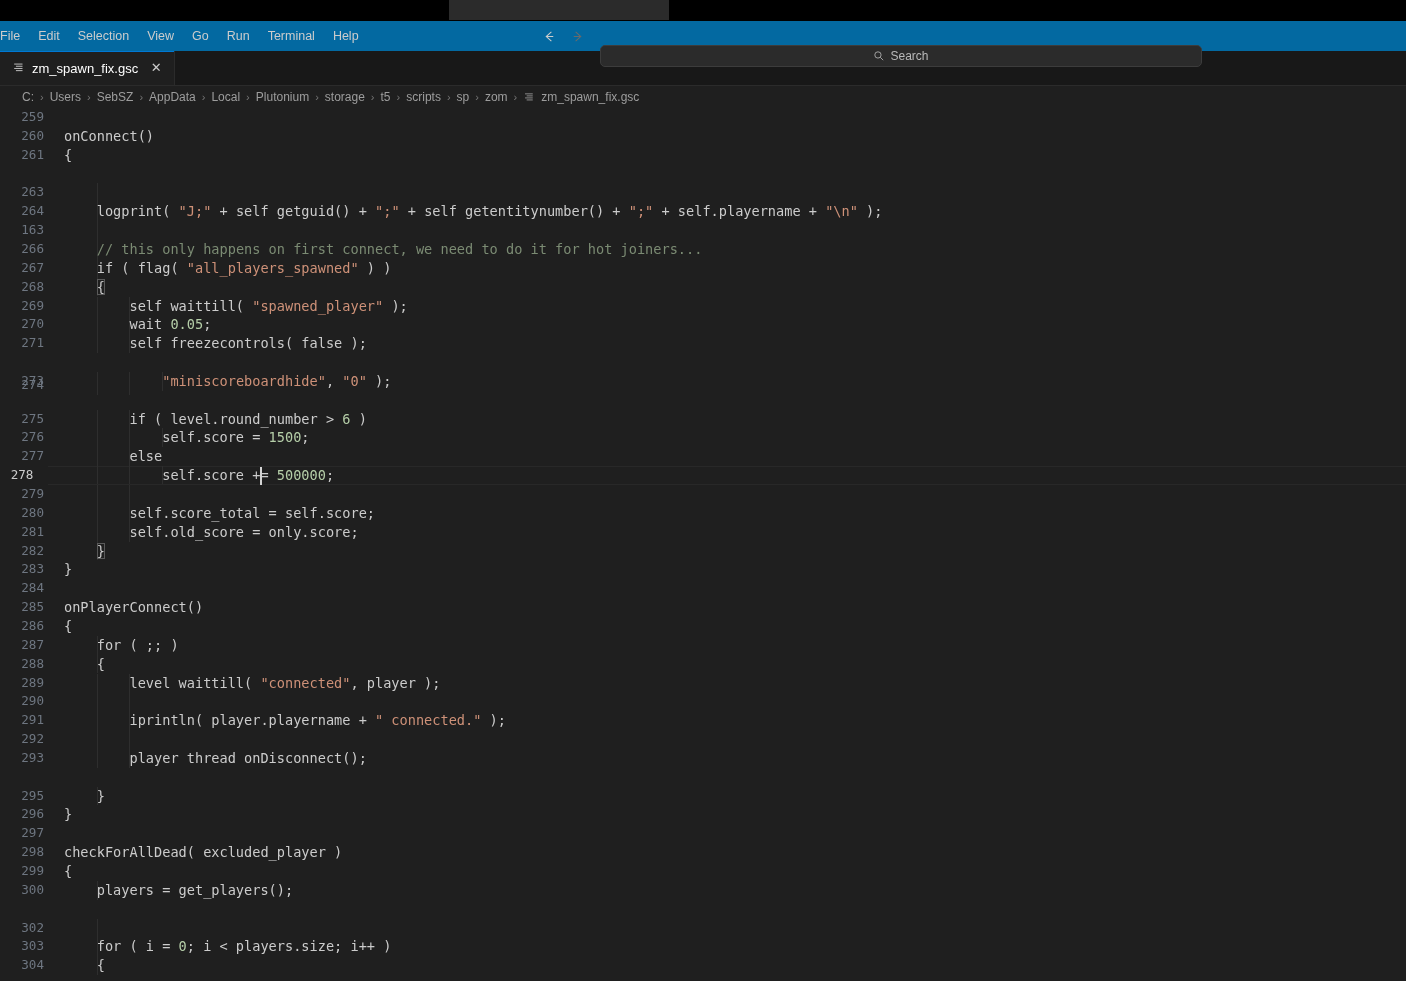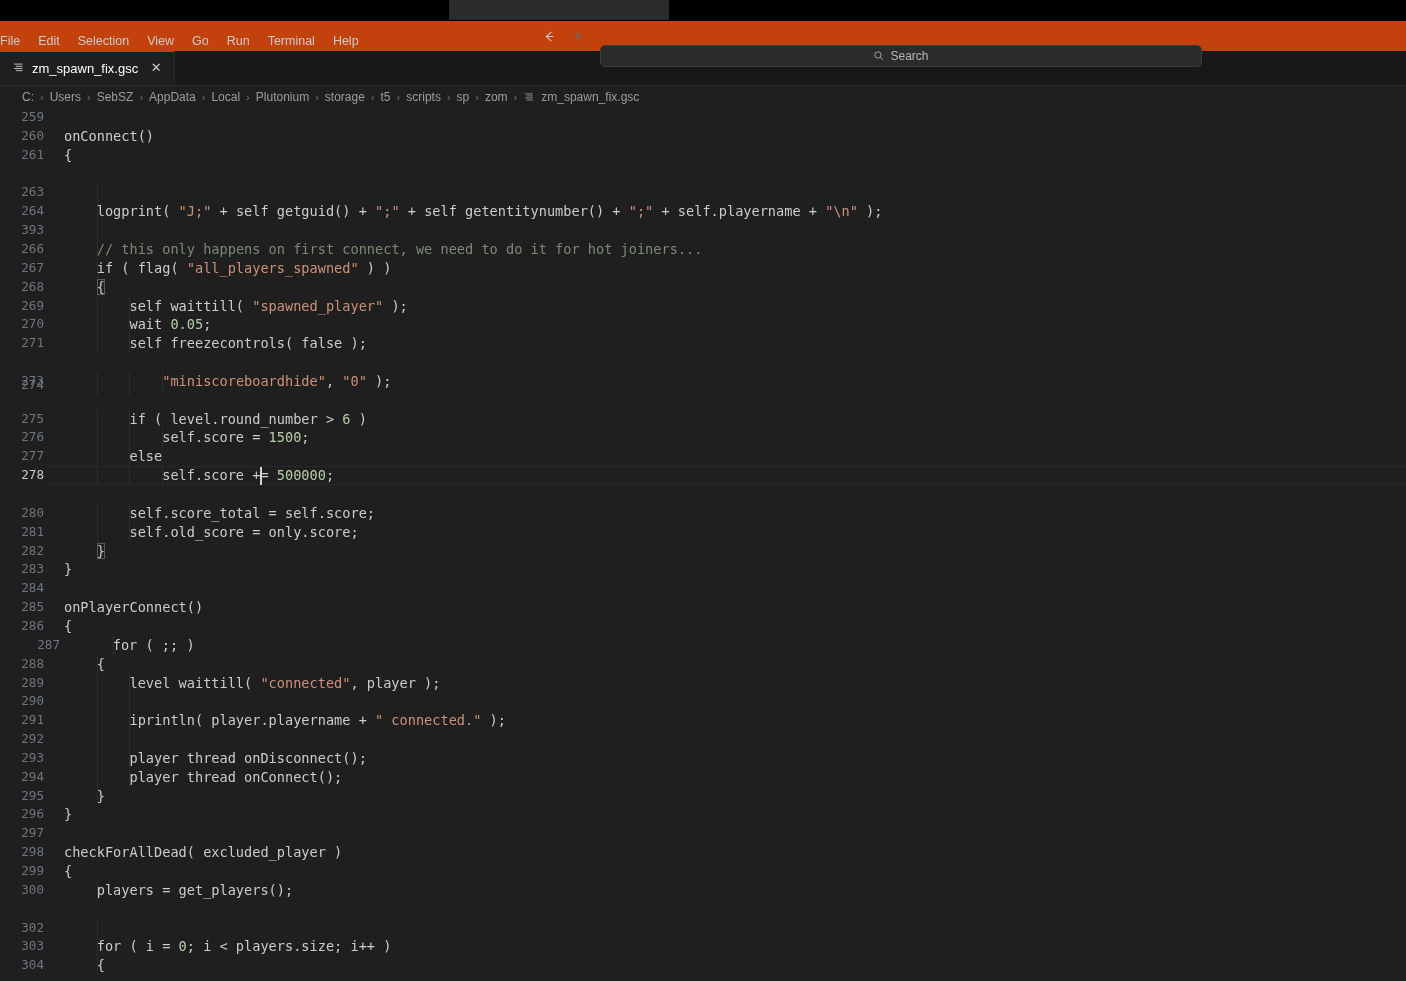--- a/index.html
+++ b/index.html
@@ -15,21 +15,21 @@
   #browser-strip { position:absolute; top:0; left:0; width:1406px; height:21px; background:#000000; overflow:hidden; }
   .btab { position:absolute; top:-22px; height:42px; border-radius:9px 9px 0 0; }
   .btab-a { left:0px;   width:445px; background:#000000; }
   .btab-b { left:449px; width:220px; background:#2b2b2b; }
   .btab-c { left:675px; width:420px; background:#000000; }
 
   
   #vscode { position:absolute; top:21px; left:0; width:1406px; height:960px; background:#1f1f1f; }
 
   
-  #titlebar { position:relative; height:30px; background:#c2410c; display:flex; align-items:flex-end; }
+  #titlebar { position:relative; height:30px; background:#0369a1; display:flex; align-items:center; }
   #menubar { display:flex; align-items:center; margin-left:-9px; }
   .menu-item { font-size:12.5px; color:#cccccc; padding:3px 9px; border-radius:4px; cursor:default; white-space:nowrap; }
 
   #nav-group { position:absolute; left:541px; top:0; height:30px; display:flex; align-items:center; gap:12px; }
   .nav-arrow { width:16px; height:16px; display:flex; align-items:center; justify-content:center; }
   .nav-arrow svg { display:block; }
 
   #search-box {
     position:absolute; left:600px; top:24px; width:602px; height:22px;
     background:#2b2b2b; border:1px solid #3c3c3c; border-radius:5px;
@@ -60,21 +60,21 @@
   #editor {
     position:relative; height:873px; background:#1f1f1f; overflow:hidden;
     font-family:"DejaVu Sans Mono", monospace;
   }
   .code-line { position:relative; height:18.85px; white-space:pre; font-size:13.6px; line-height:18.85px; }
   .ln {
     position:absolute; left:0; width:44px; text-align:right;
     color:#6e7681; font-size:12.6px; font-family:"DejaVu Sans Mono", monospace;
   }
   .ltext { position:absolute; left:64px; color:#cccccc; }
-  .code-line.active .ln { color:#cccccc; }
+  .code-line.active .ln { color:#cccccc;text-align:center; }
   .code-line.active::before,
   .code-line.active::after {
     content:""; position:absolute; left:48px; right:0; height:1px; background:#282828;
   }
   .code-line.active::before { top:0; }
   .code-line.active::after { bottom:0; }
 
   
   .guide { position:absolute; top:0; width:1px; height:18.85px; background:#2e2e2e; }
   .t-str   { color:#ce9178; }
@@ -190,48 +190,48 @@
     </span>
   </div>
 
   <div id="editor">
     <div id="code-lines" style="position: relative; height: 867.1px;">
         <div class="code-line" style="top:0px;position:absolute;left:0;right:0"><span class="ln">259</span><span class="ltext"></span></div>
         <div class="code-line" style="top:18.85px;position:absolute;left:0;right:0"><span class="ln">260</span><span class="ltext">onConnect()</span></div>
         <div class="code-line" style="top:37.7px;position:absolute;left:0;right:0"><span class="ln">261</span><span class="ltext">{</span></div>
         <div class="code-line" style="top:75.4px;position:absolute;left:0;right:0"><span class="guide" style="left:96.68px"></span><span class="ln">263</span><span class="ltext"></span></div>
         <div class="code-line" style="top:94.25px;position:absolute;left:0;right:0"><span class="guide" style="left:96.68px"></span><span class="ln">264</span><span class="ltext">    logprint( <span class="t-str">"J;"</span> + self getguid() + <span class="t-str">";"</span> + self getentitynumber() + <span class="t-str">";"</span> + self.playername + <span class="t-str">"\n"</span> );</span></div>
-        <div class="code-line" style="top:113.10000000000001px;position:absolute;left:0;right:0"><span class="guide" style="left:96.68px"></span><span class="ln">393</span><span class="ltext"></span></div>
+        <div class="code-line" style="top:113.10000000000001px;position:absolute;left:0;right:0"><span class="guide" style="left:96.68px"></span><span class="ln">163</span><span class="ltext"></span></div>
         <div class="code-line" style="top:131.95000000000002px;position:absolute;left:0;right:0"><span class="guide" style="left:96.68px"></span><span class="ln">266</span><span class="ltext">    <span class="t-cmt">// this only happens on first connect, we need to do it for hot joiners...</span></span></div>
         <div class="code-line" style="top:150.8px;position:absolute;left:0;right:0"><span class="guide" style="left:96.68px"></span><span class="ln">267</span><span class="ltext">    if ( flag( <span class="t-str">"all_players_spawned"</span> ) )</span></div>
         <div class="code-line" style="top:169.65px;position:absolute;left:0;right:0"><span class="guide" style="left:96.68px"></span><span class="ln">268</span><span class="ltext">    <span class="bmatch">{</span></span></div>
         <div class="code-line" style="top:188.5px;position:absolute;left:0;right:0"><span class="guide" style="left:96.68px"></span><span class="guide" style="left:129.36px"></span><span class="ln">269</span><span class="ltext">        self waittill( <span class="t-str">"spawned_player"</span> );</span></div>
         <div class="code-line" style="top:207.35000000000002px;position:absolute;left:0;right:0"><span class="guide" style="left:96.68px"></span><span class="guide" style="left:129.36px"></span><span class="ln">270</span><span class="ltext">        wait <span class="t-num">0.05</span>;</span></div>
         <div class="code-line" style="top:226.20000000000002px;position:absolute;left:0;right:0"><span class="guide" style="left:96.68px"></span><span class="guide" style="left:129.36px"></span><span class="ln">271</span><span class="ltext">        self freezecontrols( false );</span></div>
         <div class="code-line" style="top:263.90000000000003px;position:absolute;left:0;right:0"><span class="guide" style="left:96.68px"></span><span class="guide" style="left:129.36px"></span><span class="guide" style="left:162.04px"></span><span class="ln">273</span><span class="ltext">            <span class="t-str">"miniscoreboardhide"</span>, <span class="t-str">"0"</span> );</span></div>
         <div class="code-line" style="top:268px;position:absolute;left:0;right:0"><span class="guide" style="left:96.68px"></span><span class="guide" style="left:129.36px"></span><span class="ln">274</span><span class="ltext"></span></div>
         <div class="code-line" style="top:301.6px;position:absolute;left:0;right:0"><span class="guide" style="left:96.68px"></span><span class="guide" style="left:129.36px"></span><span class="ln">275</span><span class="ltext">        if ( level.round_number &gt; <span class="t-num">6</span> )</span></div>
         <div class="code-line" style="top:320.45000000000005px;position:absolute;left:0;right:0"><span class="guide" style="left:96.68px"></span><span class="guide" style="left:129.36px"></span><span class="guide" style="left:162.04px"></span><span class="ln">276</span><span class="ltext">            self.score = <span class="t-num">1500</span>;</span></div>
         <div class="code-line" style="top:339.3px;position:absolute;left:0;right:0"><span class="guide" style="left:96.68px"></span><span class="guide" style="left:129.36px"></span><span class="ln">277</span><span class="ltext">        else</span></div>
         <div class="code-line active" style="top:358.15000000000003px;position:absolute;left:0;right:0"><span class="guide" style="left:96.68px"></span><span class="guide" style="left:129.36px"></span><span class="guide" style="left:162.04px"></span><span class="ln">278</span><span class="ltext">            self.score += <span class="t-num">500000</span>;</span></div>
+        <div class="code-line" style="top:377px;position:absolute;left:0;right:0"><span class="guide" style="left:96.68px"></span><span class="guide" style="left:129.36px"></span><span class="ln">279</span><span class="ltext"></span></div>
         <div class="code-line" style="top:395.85px;position:absolute;left:0;right:0"><span class="guide" style="left:96.68px"></span><span class="guide" style="left:129.36px"></span><span class="ln">280</span><span class="ltext">        self.score_total = self.score;</span></div>
         <div class="code-line" style="top:414.70000000000005px;position:absolute;left:0;right:0"><span class="guide" style="left:96.68px"></span><span class="guide" style="left:129.36px"></span><span class="ln">281</span><span class="ltext">        self.old_score = only.score;</span></div>
         <div class="code-line" style="top:433.55px;position:absolute;left:0;right:0"><span class="guide" style="left:96.68px"></span><span class="ln">282</span><span class="ltext">    <span class="bmatch">}</span></span></div>
         <div class="code-line" style="top:452.40000000000003px;position:absolute;left:0;right:0"><span class="ln">283</span><span class="ltext">}</span></div>
         <div class="code-line" style="top:471.25000000000006px;position:absolute;left:0;right:0"><span class="ln">284</span><span class="ltext"></span></div>
         <div class="code-line" style="top:490.1px;position:absolute;left:0;right:0"><span class="ln">285</span><span class="ltext">onPlayerConnect()</span></div>
         <div class="code-line" style="top:508.95000000000005px;position:absolute;left:0;right:0"><span class="ln">286</span><span class="ltext">{</span></div>
-        <div class="code-line" style="top:527.8000000000001px;position:absolute;left:16px;right:0"><span class="guide" style="left:96.68px"></span><span class="ln">287</span><span class="ltext">    for ( ;; )</span></div>
+        <div class="code-line" style="top:527.8000000000001px;position:absolute;left:0;right:0"><span class="guide" style="left:96.68px"></span><span class="ln">287</span><span class="ltext">    for ( ;; )</span></div>
         <div class="code-line" style="top:546.6500000000001px;position:absolute;left:0;right:0"><span class="guide" style="left:96.68px"></span><span class="ln">288</span><span class="ltext">    {</span></div>
         <div class="code-line" style="top:565.5px;position:absolute;left:0;right:0"><span class="guide" style="left:96.68px"></span><span class="guide" style="left:129.36px"></span><span class="ln">289</span><span class="ltext">        level waittill( <span class="t-str">"connected"</span>, player );</span></div>
         <div class="code-line" style="top:584.35px;position:absolute;left:0;right:0"><span class="guide" style="left:96.68px"></span><span class="guide" style="left:129.36px"></span><span class="ln">290</span><span class="ltext"></span></div>
         <div class="code-line" style="top:603.2px;position:absolute;left:0;right:0"><span class="guide" style="left:96.68px"></span><span class="guide" style="left:129.36px"></span><span class="ln">291</span><span class="ltext">        iprintln( player.playername + <span class="t-str">" connected."</span> );</span></div>
         <div class="code-line" style="top:622.0500000000001px;position:absolute;left:0;right:0"><span class="guide" style="left:96.68px"></span><span class="guide" style="left:129.36px"></span><span class="ln">292</span><span class="ltext"></span></div>
         <div class="code-line" style="top:640.9000000000001px;position:absolute;left:0;right:0"><span class="guide" style="left:96.68px"></span><span class="guide" style="left:129.36px"></span><span class="ln">293</span><span class="ltext">        player thread onDisconnect();</span></div>
-        <div class="code-line" style="top:659.75px;position:absolute;left:0;right:0"><span class="guide" style="left:96.68px"></span><span class="guide" style="left:129.36px"></span><span class="ln">294</span><span class="ltext">        player thread onConnect();</span></div>
         <div class="code-line" style="top:678.6px;position:absolute;left:0;right:0"><span class="guide" style="left:96.68px"></span><span class="ln">295</span><span class="ltext">    }</span></div>
         <div class="code-line" style="top:697.45px;position:absolute;left:0;right:0"><span class="ln">296</span><span class="ltext">}</span></div>
         <div class="code-line" style="top:716.3000000000001px;position:absolute;left:0;right:0"><span class="ln">297</span><span class="ltext"></span></div>
         <div class="code-line" style="top:735.1500000000001px;position:absolute;left:0;right:0"><span class="ln">298</span><span class="ltext">checkForAllDead( excluded_player )</span></div>
         <div class="code-line" style="top:754px;position:absolute;left:0;right:0"><span class="ln">299</span><span class="ltext">{</span></div>
         <div class="code-line" style="top:772.85px;position:absolute;left:0;right:0"><span class="guide" style="left:96.68px"></span><span class="ln">300</span><span class="ltext">    players = get_players();</span></div>
         <div class="code-line" style="top:810.5500000000001px;position:absolute;left:0;right:0"><span class="guide" style="left:96.68px"></span><span class="ln">302</span><span class="ltext"></span></div>
         <div class="code-line" style="top:829.4000000000001px;position:absolute;left:0;right:0"><span class="guide" style="left:96.68px"></span><span class="ln">303</span><span class="ltext">    for ( i = <span class="t-num">0</span>; i &lt; players.size; i++ )</span></div>
         <div class="code-line" style="top:848.2500000000001px;position:absolute;left:0;right:0"><span class="guide" style="left:96.68px"></span><span class="ln">304</span><span class="ltext">    {</span></div>
       </div>

